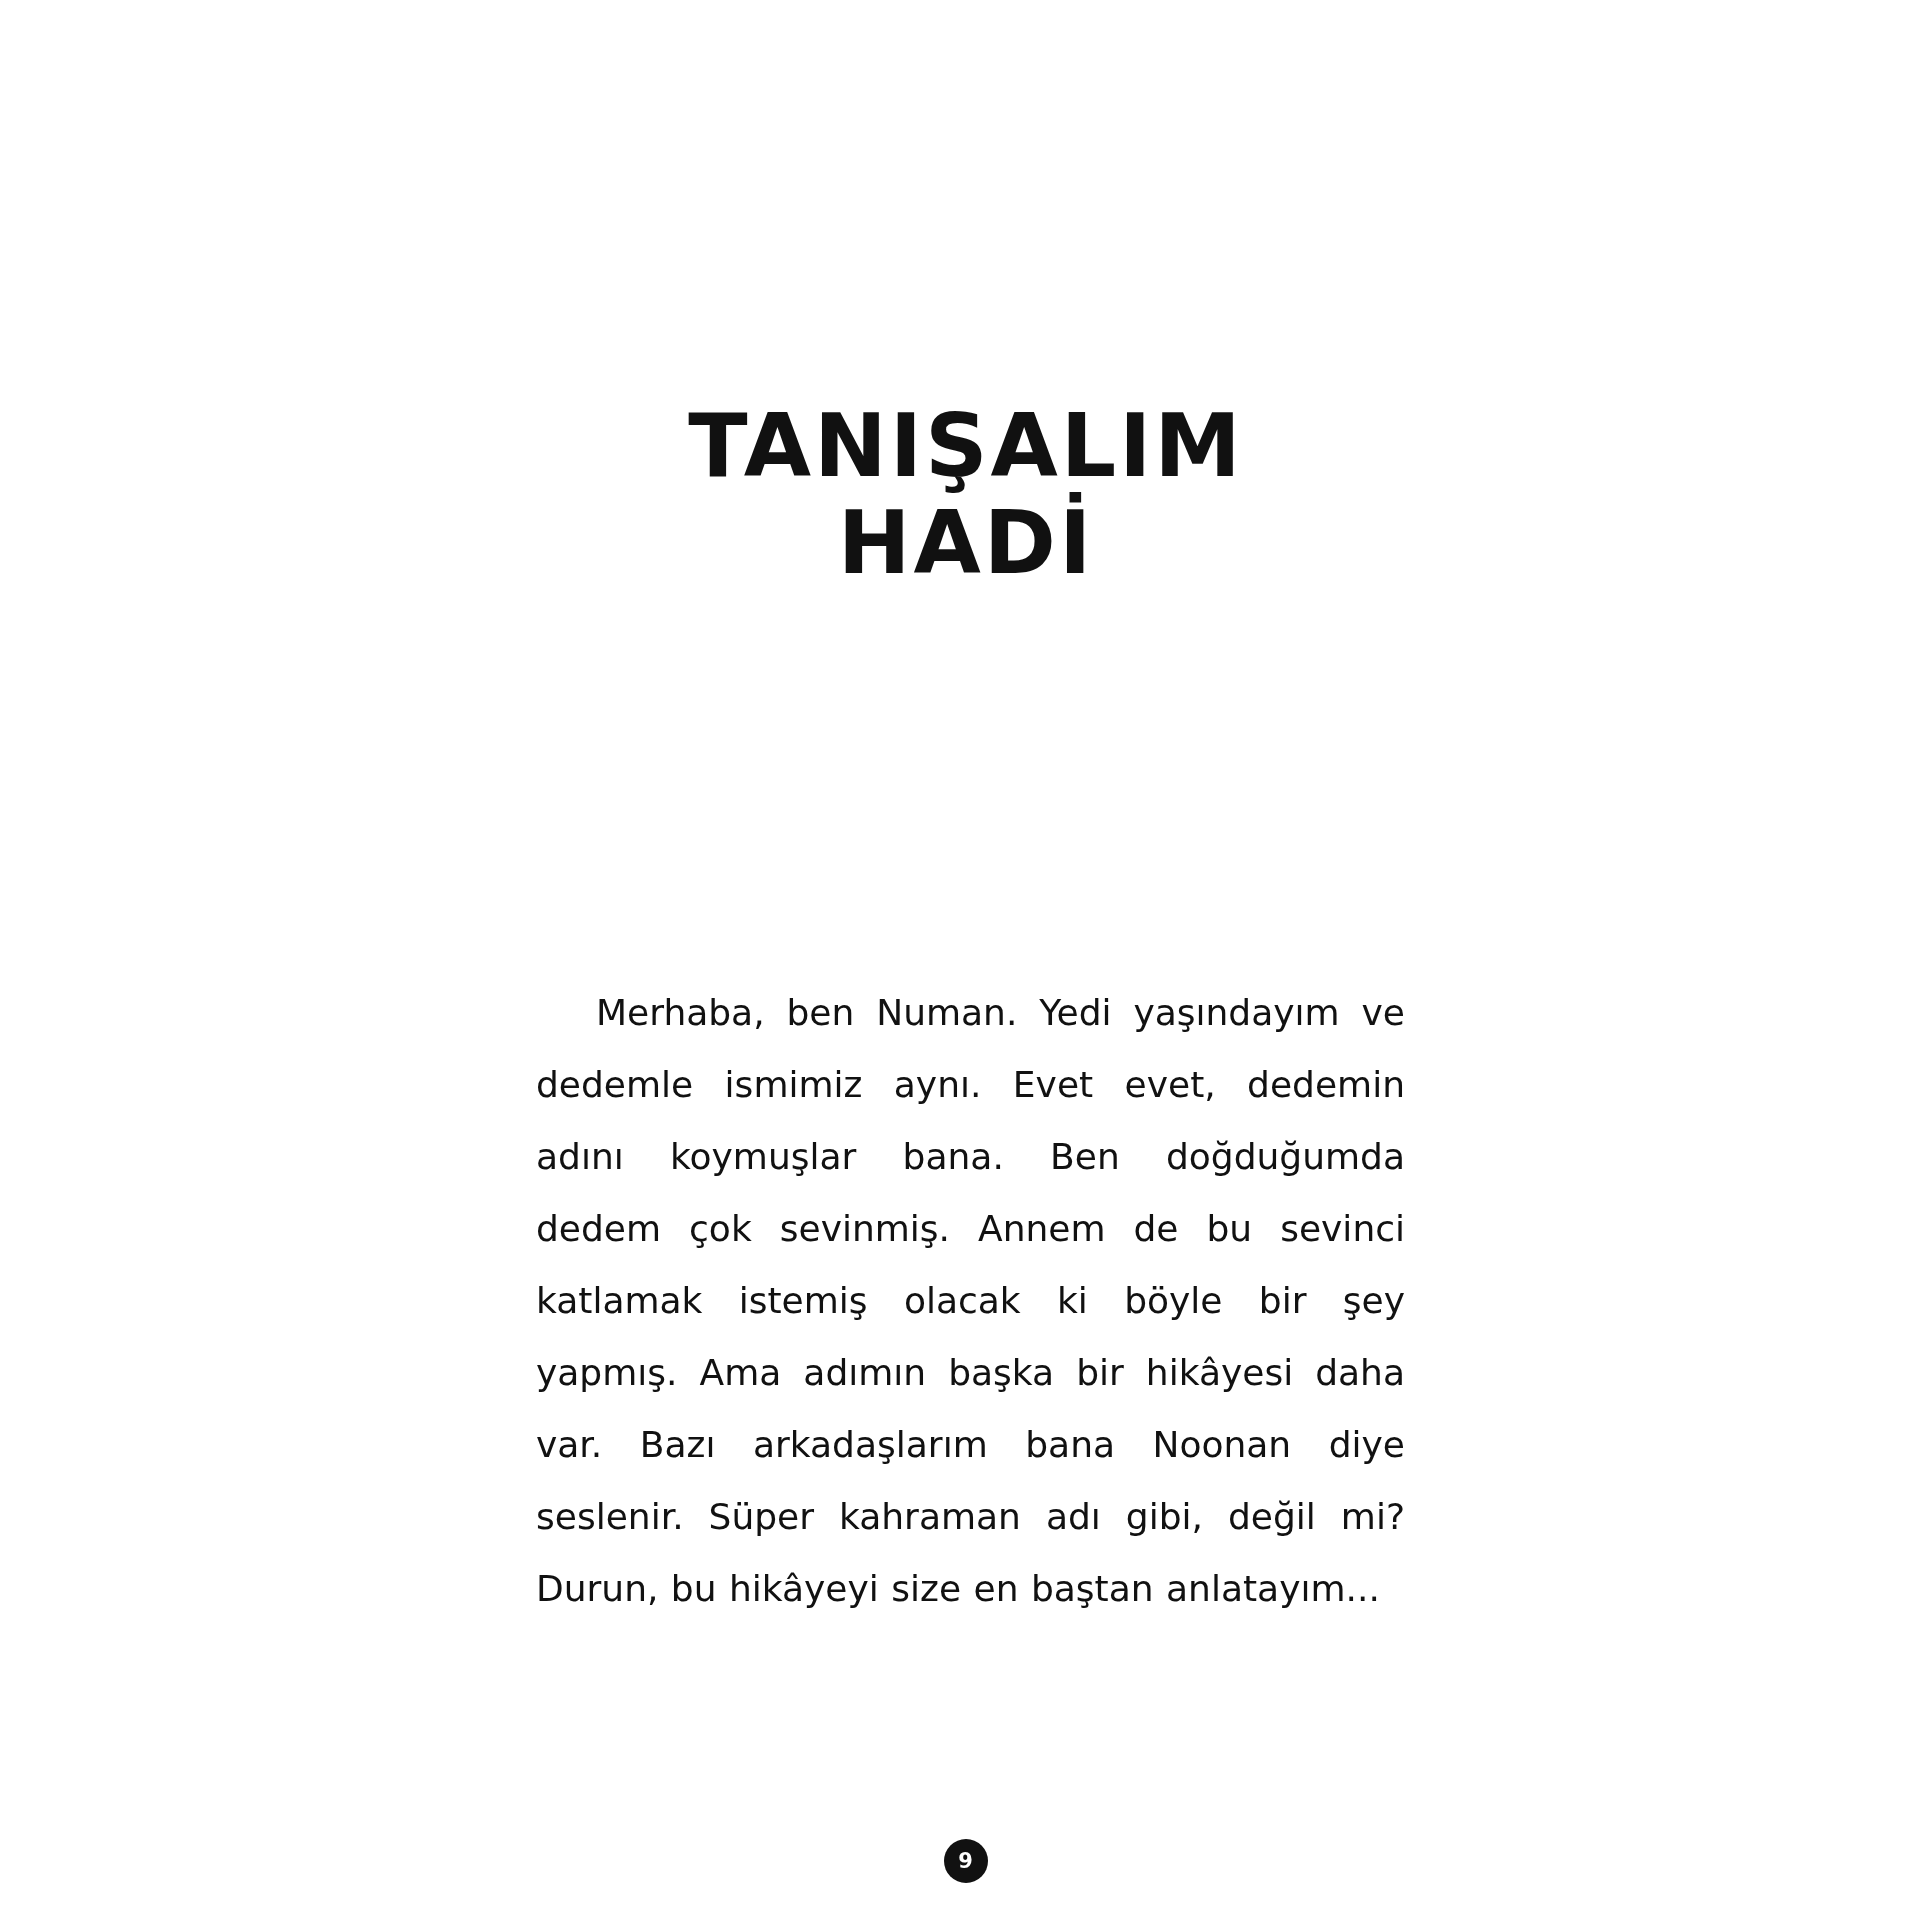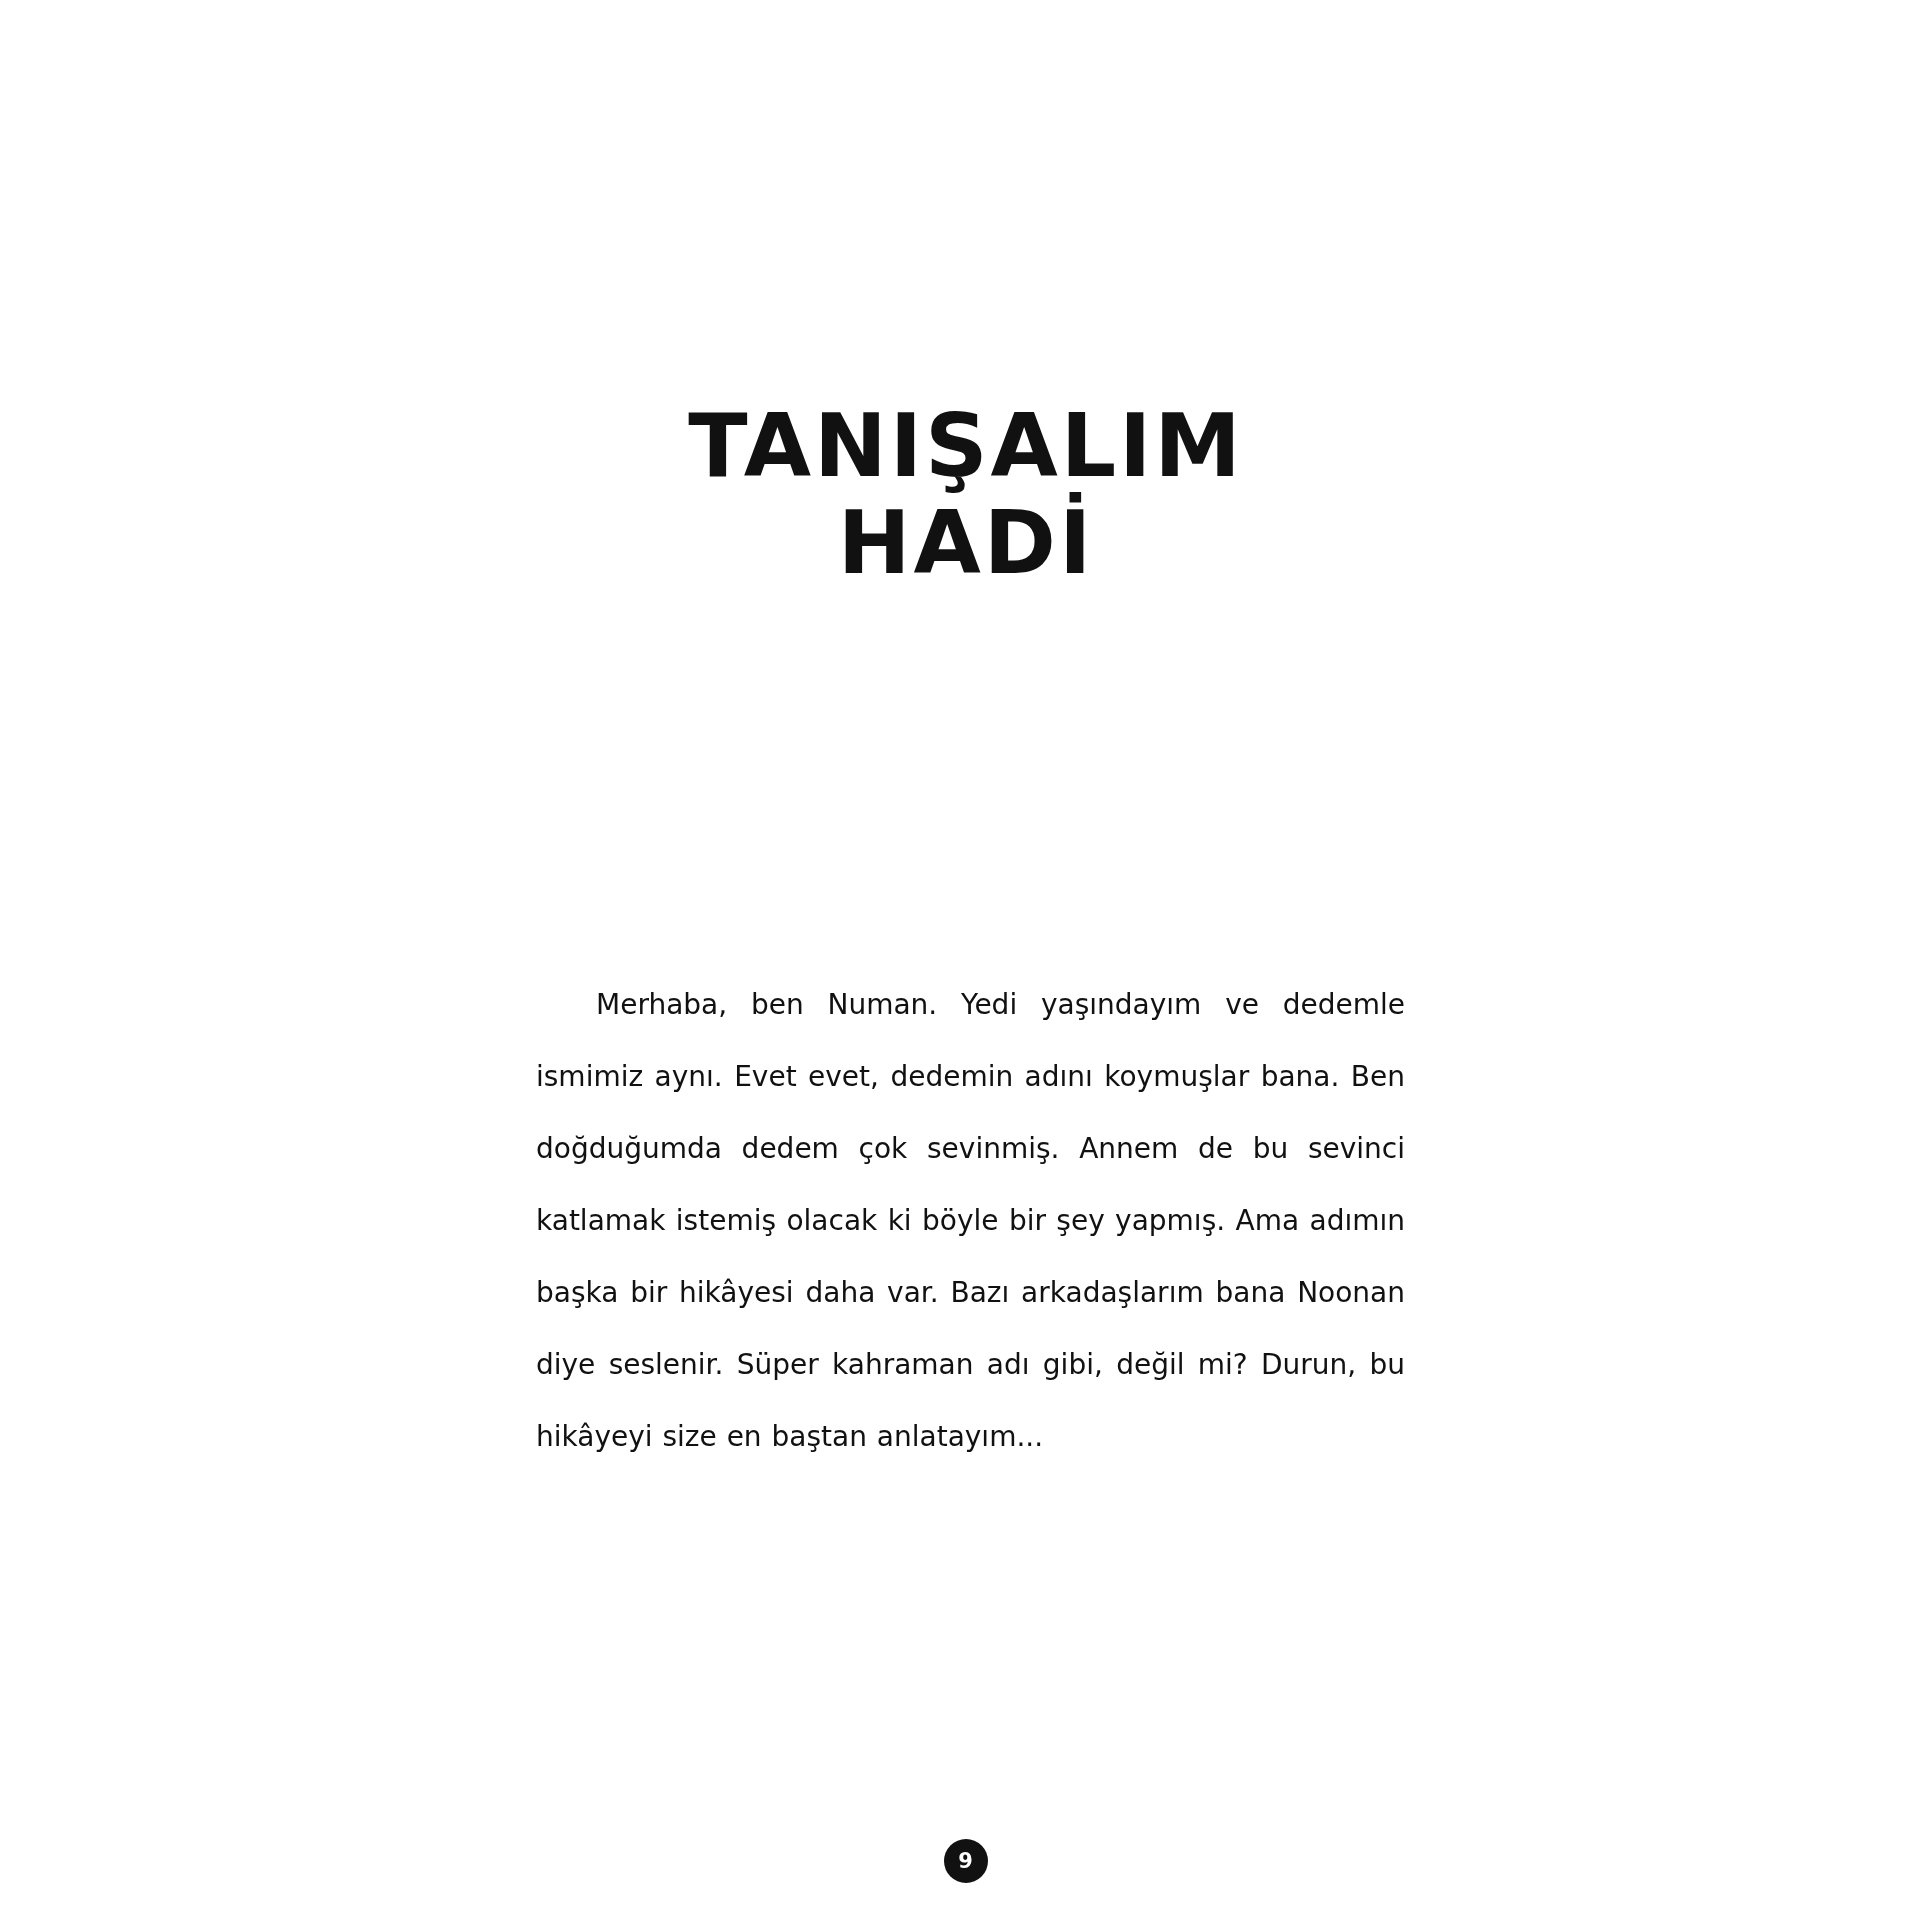--- a/index.html
+++ b/index.html
@@ -42,21 +42,21 @@
   .chapter-title .line-2 {
     font-size: 87px;
   }
   .body-text {
     position: absolute;
     left: 536px;
     top: 941px;
     width: 869px;
     color: #111111;
     font-family: "DejaVu Sans", sans-serif;
-    font-size: 28px;
+    font-size: 36px;
     line-height: 72px;
     text-align: justify;
     text-indent: 60px;
     word-spacing: 1px;
   }
   .page-number {
     position: absolute;
     left: 50%;
     top: 1839px;
     transform: translateX(-50%);

